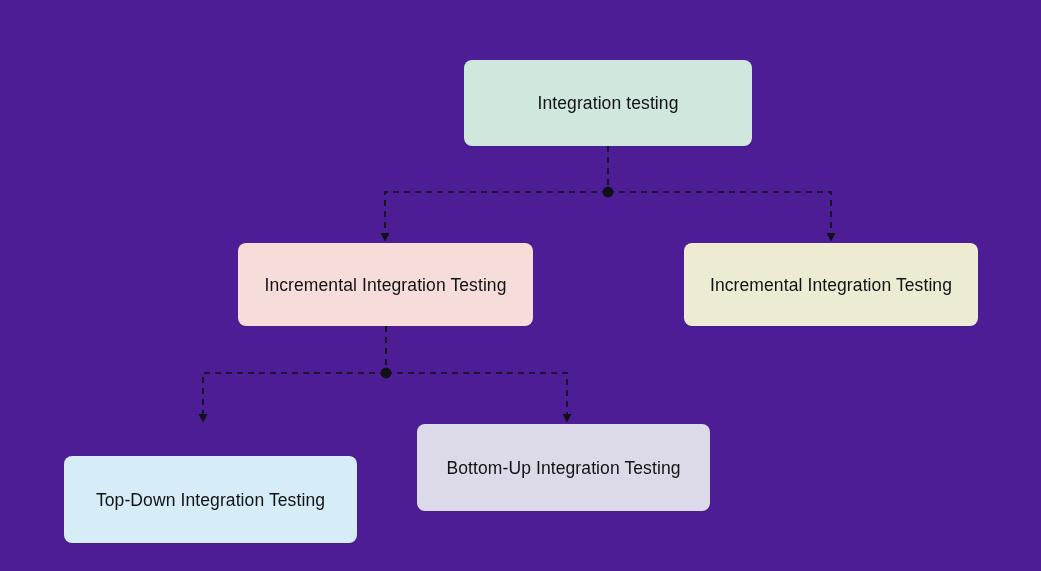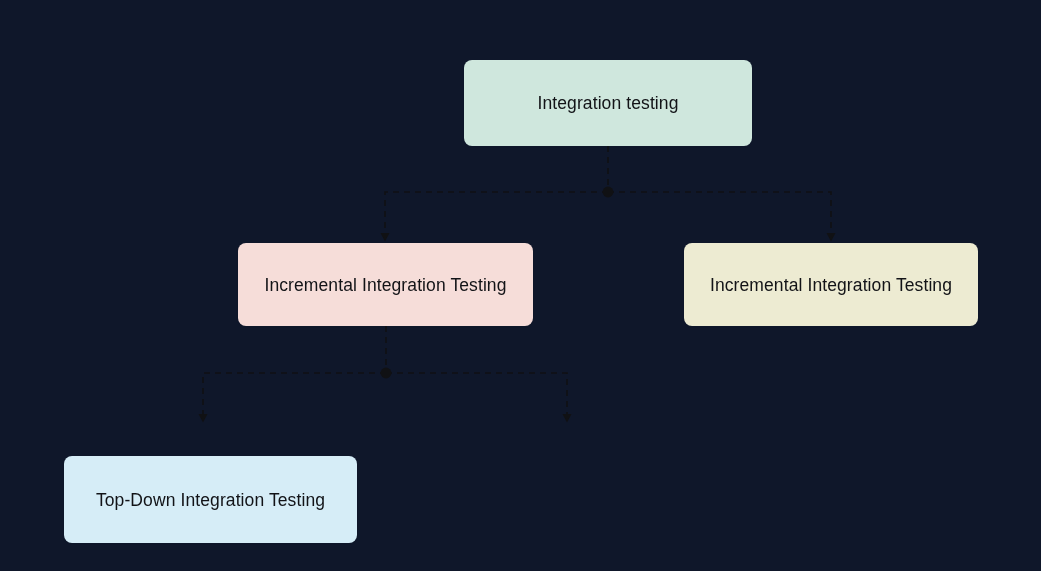--- a/index.html
+++ b/index.html
@@ -49,21 +49,21 @@
   }
   #node-root      { left: 464px; top: 60px;  width: 288px; height: 86px; background: #cfe7dd; }
   #node-incr-left { left: 238px; top: 243px; width: 295px; height: 83px; background: #f6ddd9; }
   #node-incr-right{ left: 684px; top: 243px; width: 294px; height: 83px; background: #edebd2; }
   #node-topdown   { left: 64px;  top: 424px; width: 293px; height: 87px; background: #d6edf7; }
   #node-bottomup  { left: 417px; top: 424px; width: 293px; height: 87px; background: #dcdae8; }
 </style>
 </head>
 <body style="background: rgb(244, 245, 247);">
 
-<div id="canvas" style="background: #0f172a;">
+<div id="canvas" style="background: #4c1d95;">
 
   <svg id="edge-layer" width="1041" height="571" viewBox="0 0 1041 571" xmlns="http://www.w3.org/2000/svg">
 
     <path d="M 608 146 L 608 192" fill="none" stroke="#101114" stroke-width="1.7" stroke-dasharray="6 5" stroke-linecap="butt"></path>
 
     <path d="M 608 192 L 385 192 L 385 234" fill="none" stroke="#101114" stroke-width="1.7" stroke-dasharray="6 5" stroke-linecap="butt"></path>
     <polygon points="380.5,233 389.5,233 385,241.5" fill="#101114"></polygon>
 
     <path d="M 608 192 L 831 192 L 831 234" fill="none" stroke="#101114" stroke-width="1.7" stroke-dasharray="6 5" stroke-linecap="butt"></path>
     <polygon points="826.5,233 835.5,233 831,241.5" fill="#101114"></polygon>
@@ -90,14 +90,17 @@
   </div>
 
   <div class="node" id="node-incr-right" style="background: rgb(237, 235, 210);">
     <span class="node-label">Incremental Integration Testing</span>
   </div>
 
   <div class="node" id="node-topdown" style="background: rgb(214, 237, 247); margin-top: 32px;">
     <span class="node-label">Top-Down Integration Testing</span>
   </div>
 
+  <div class="node" id="node-bottomup" style="background: rgb(220, 218, 232);">
+    <span class="node-label">Bottom-Up Integration Testing</span>
+  </div>
 
 </div>
 
 </body></html>

